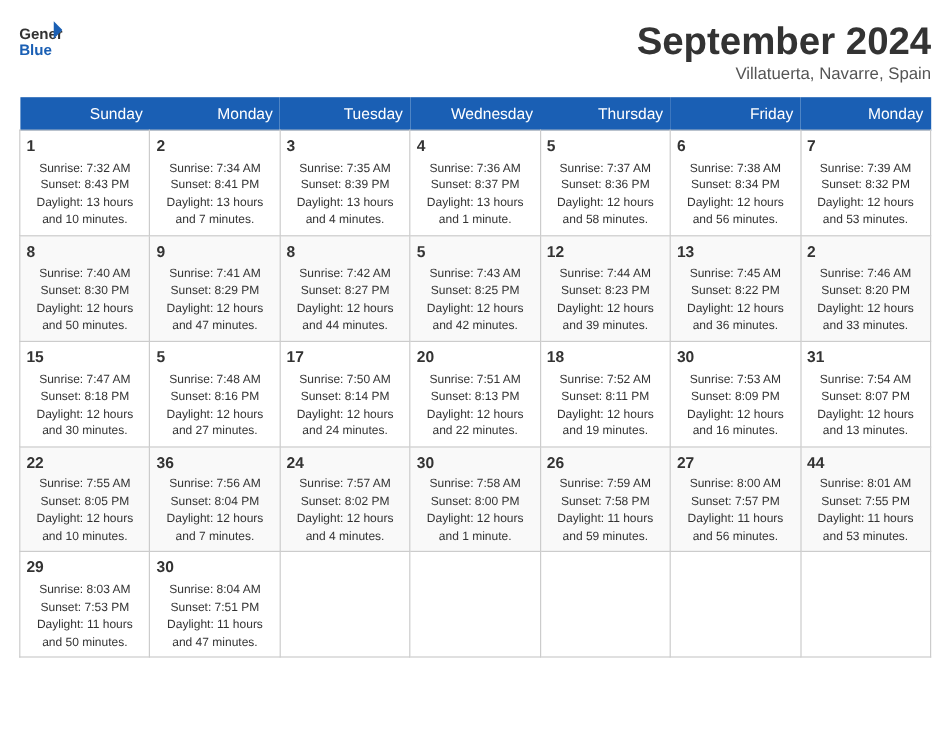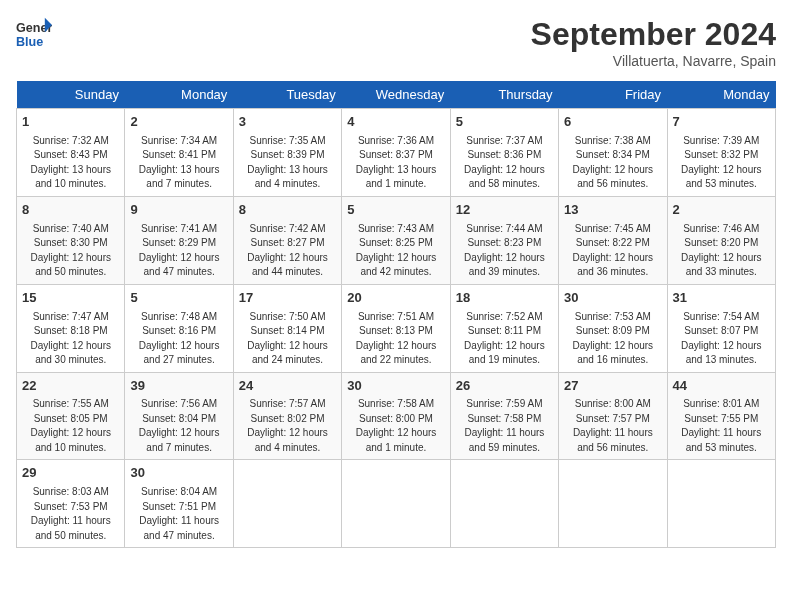--- a/index.html
+++ b/index.html
@@ -203,21 +203,21 @@
           <span class="day-num">31</span>
           <div class="day-info">Sunrise: 7:54 AM<br>Sunset: 8:07 PM<br>Daylight: 12 hours and 13 minutes.</div>
         </td>
       </tr>
       <tr class="week-row">
         <td>
           <span class="day-num">22</span>
           <div class="day-info">Sunrise: 7:55 AM<br>Sunset: 8:05 PM<br>Daylight: 12 hours and 10 minutes.</div>
         </td>
         <td>
-          <span class="day-num">39</span>
+          <span class="day-num">36</span>
           <div class="day-info">Sunrise: 7:56 AM<br>Sunset: 8:04 PM<br>Daylight: 12 hours and 7 minutes.</div>
         </td>
         <td>
           <span class="day-num">24</span>
           <div class="day-info">Sunrise: 7:57 AM<br>Sunset: 8:02 PM<br>Daylight: 12 hours and 4 minutes.</div>
         </td>
         <td>
           <span class="day-num">30</span>
           <div class="day-info">Sunrise: 7:58 AM<br>Sunset: 8:00 PM<br>Daylight: 12 hours and 1 minute.</div>
         </td>

